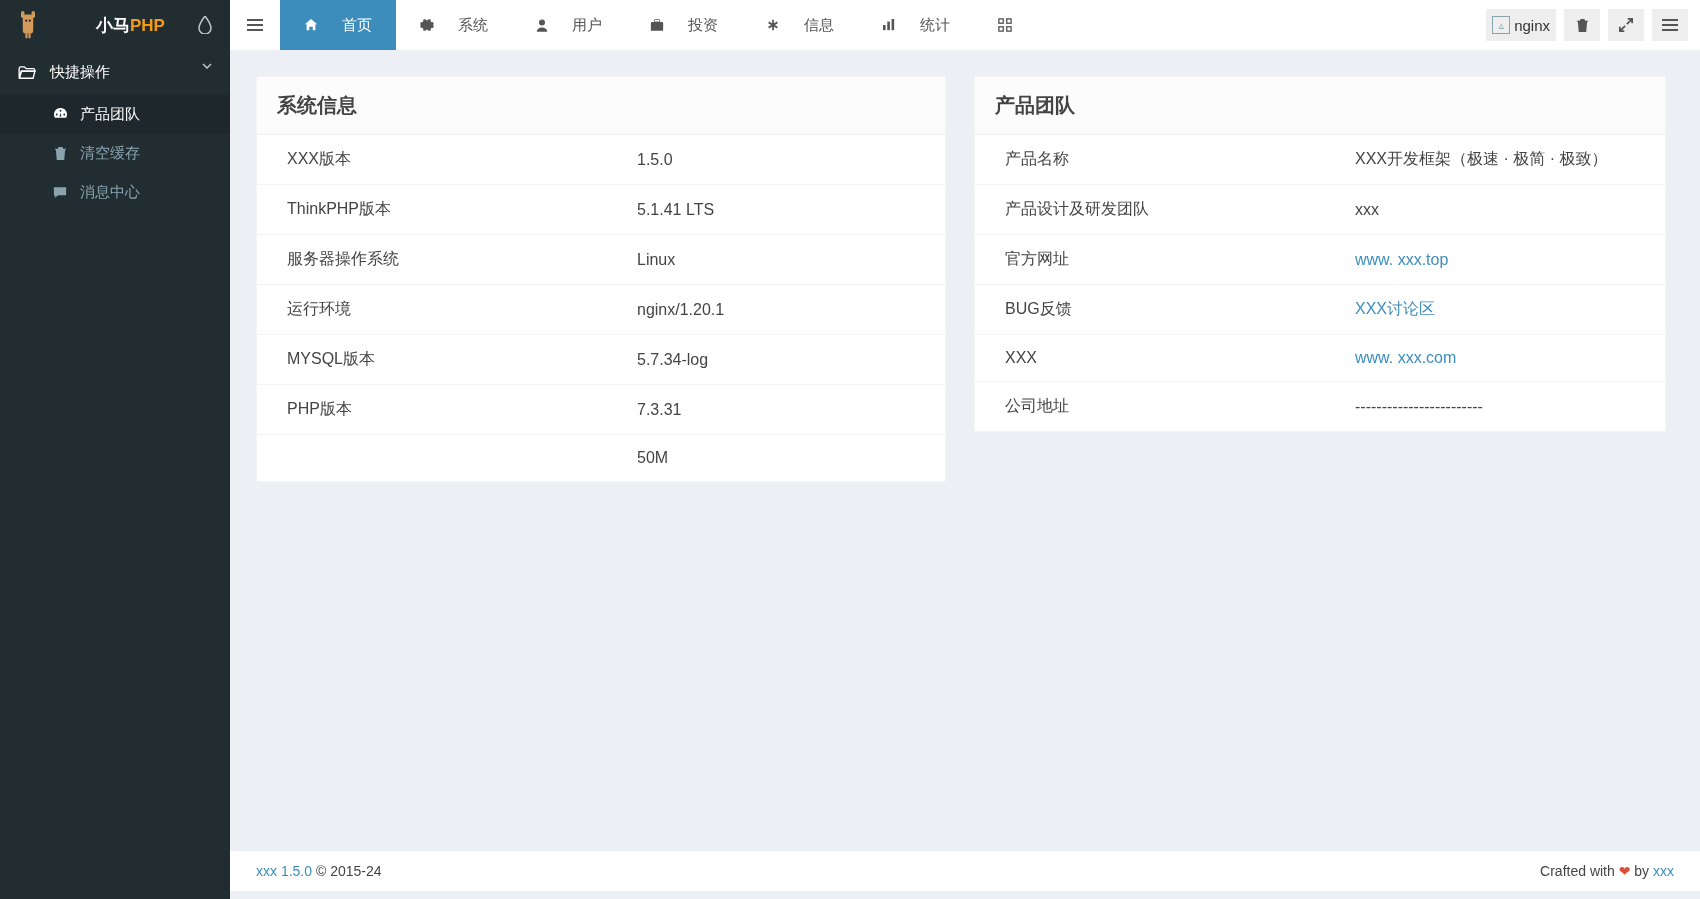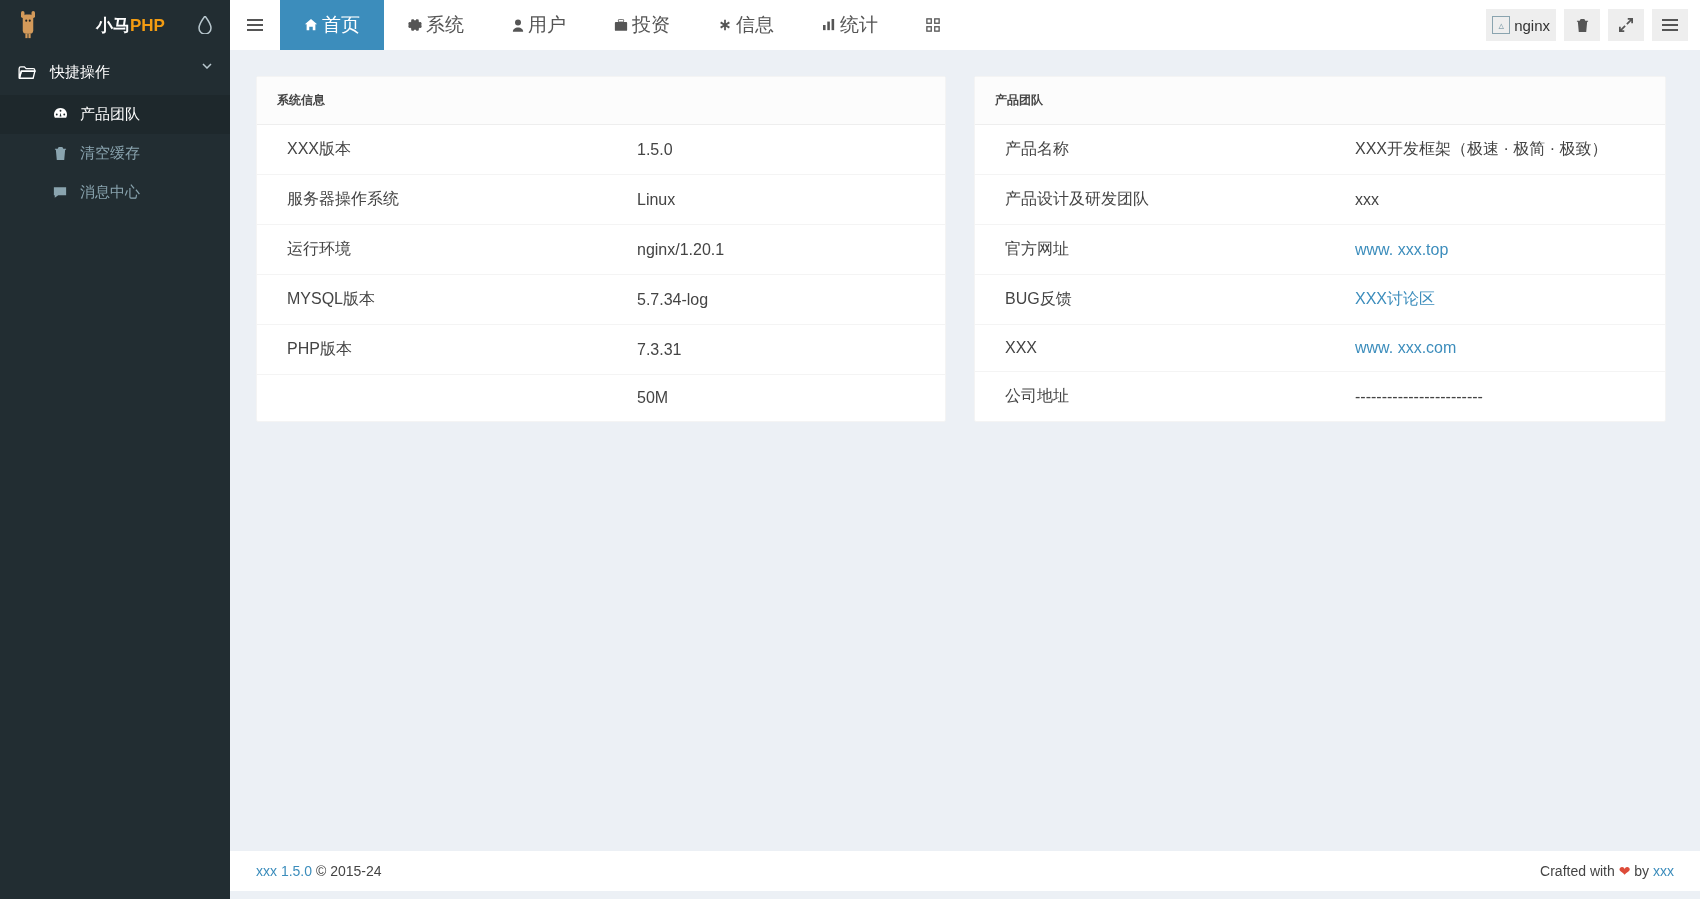--- a/index.html
+++ b/index.html
@@ -21,33 +21,33 @@
     .group-hd .chev { font-size:12px; color:#b8c7ce; }
     .side-item { display:flex; align-items:center; gap:12px; padding:10px 18px 10px 52px; cursor:pointer; color:#8aa4af; font-size:15px; }
     .side-item.active{ background:#1e282c; color:#fff; }
     .side-item .ico{ width:16px; display:inline-flex; justify-content:center;}
 
     
     .topbar{ position:fixed; left:230px; right:0; top:0; height:50px; background:#fff; display:flex; align-items:center; justify-content:space-between; }
     .nav-left{ display:flex; align-items:center; height:100%; }
     .menu-btn{ width:50px; height:50px; display:flex; align-items:center; justify-content:center; cursor:pointer; color:#555;}
     .nav-tabs{ display:flex; height:100%; }
-    .nav-tab{ display:flex; align-items:center; gap:4px; padding:0 24px; cursor:pointer; color:#555; font-size:19px;}
+    .nav-tab{ display:flex; align-items:center; gap:24px; padding:0 24px; cursor:pointer; color:#555; font-size:15px;}
     .nav-tab.active{ background:#3c8dbc; color:#fff;}
     .nav-tab .ti{ font-size:13px; }
     .nav-right{ display:flex; align-items:center; gap:8px; padding-right:12px;}
     .admin-chip{ background:#eee; height:32px; display:flex; align-items:center; padding:0 6px; font-size:15px; color:#333;}
     .admin-chip .brok{ width:18px;height:18px;border:1px solid #8aa4af;display:inline-flex;align-items:center;justify-content:center;font-size:11px;color:#8aa4af;margin-right:4px;}
     .sq-btn{ width:36px;height:32px;background:#eee;display:flex;align-items:center;justify-content:center;cursor:pointer;color:#555;font-size:15px;}
 
     
     .main{ position:absolute; left:230px; top:50px; right:0; bottom:40px; padding:26px; display:flex; gap:28px; align-items:flex-start; overflow:auto;}
     .panel{ background:#fff; border-radius:2px; width:690px; border:1px solid #f4f4f4;}
     .panel:last-child{ width:692px;}
-    .panel-hd{ padding:15px 20px; font-weight:bold; color:#444; font-size:12px; background:#fcfcfc; border-bottom:1px solid #eee;}
+    .panel-hd{ padding:15px 20px; font-weight:bold; color:#444; font-size:20px; background:#fcfcfc; border-bottom:1px solid #eee;}
     .row{ display:flex; align-items:center; padding:14px 30px; border-top:1px solid #f4f4f4; color:#444; font-size:16px;}
     .row:first-of-type{ border-top:none;}
     .row .k{ width:350px;}
     .row .v{}
     .row .v.link{ color:#3c8dbc; cursor:pointer;}
 
     
     .footer{ position:fixed; left:230px; right:0; bottom:8px; height:40px; background:#fff; display:flex; align-items:center; justify-content:space-between; padding:0 26px; color:#444; font-size:14px;}
     .footer .fl a{ color:#3c8dbc; text-decoration:none;}
     .footer .fr .heart{ color:#dd4b39; }
@@ -232,20 +232,24 @@
 <main class="main">
 
   <section class="panel">
     <div class="panel-hd">系统信息</div>
     <div id="sysinfo-body">
         <div class="row">
           <div class="k">XXX版本</div>
           <div class="v">1.5.0</div>
         </div>
         <div class="row">
+          <div class="k">ThinkPHP版本</div>
+          <div class="v">5.1.41 LTS</div>
+        </div>
+        <div class="row">
           <div class="k">服务器操作系统</div>
           <div class="v">Linux</div>
         </div>
         <div class="row">
           <div class="k">运行环境</div>
           <div class="v">nginx/1.20.1</div>
         </div>
         <div class="row">
           <div class="k">MYSQL版本</div>
           <div class="v">5.7.34-log</div>

